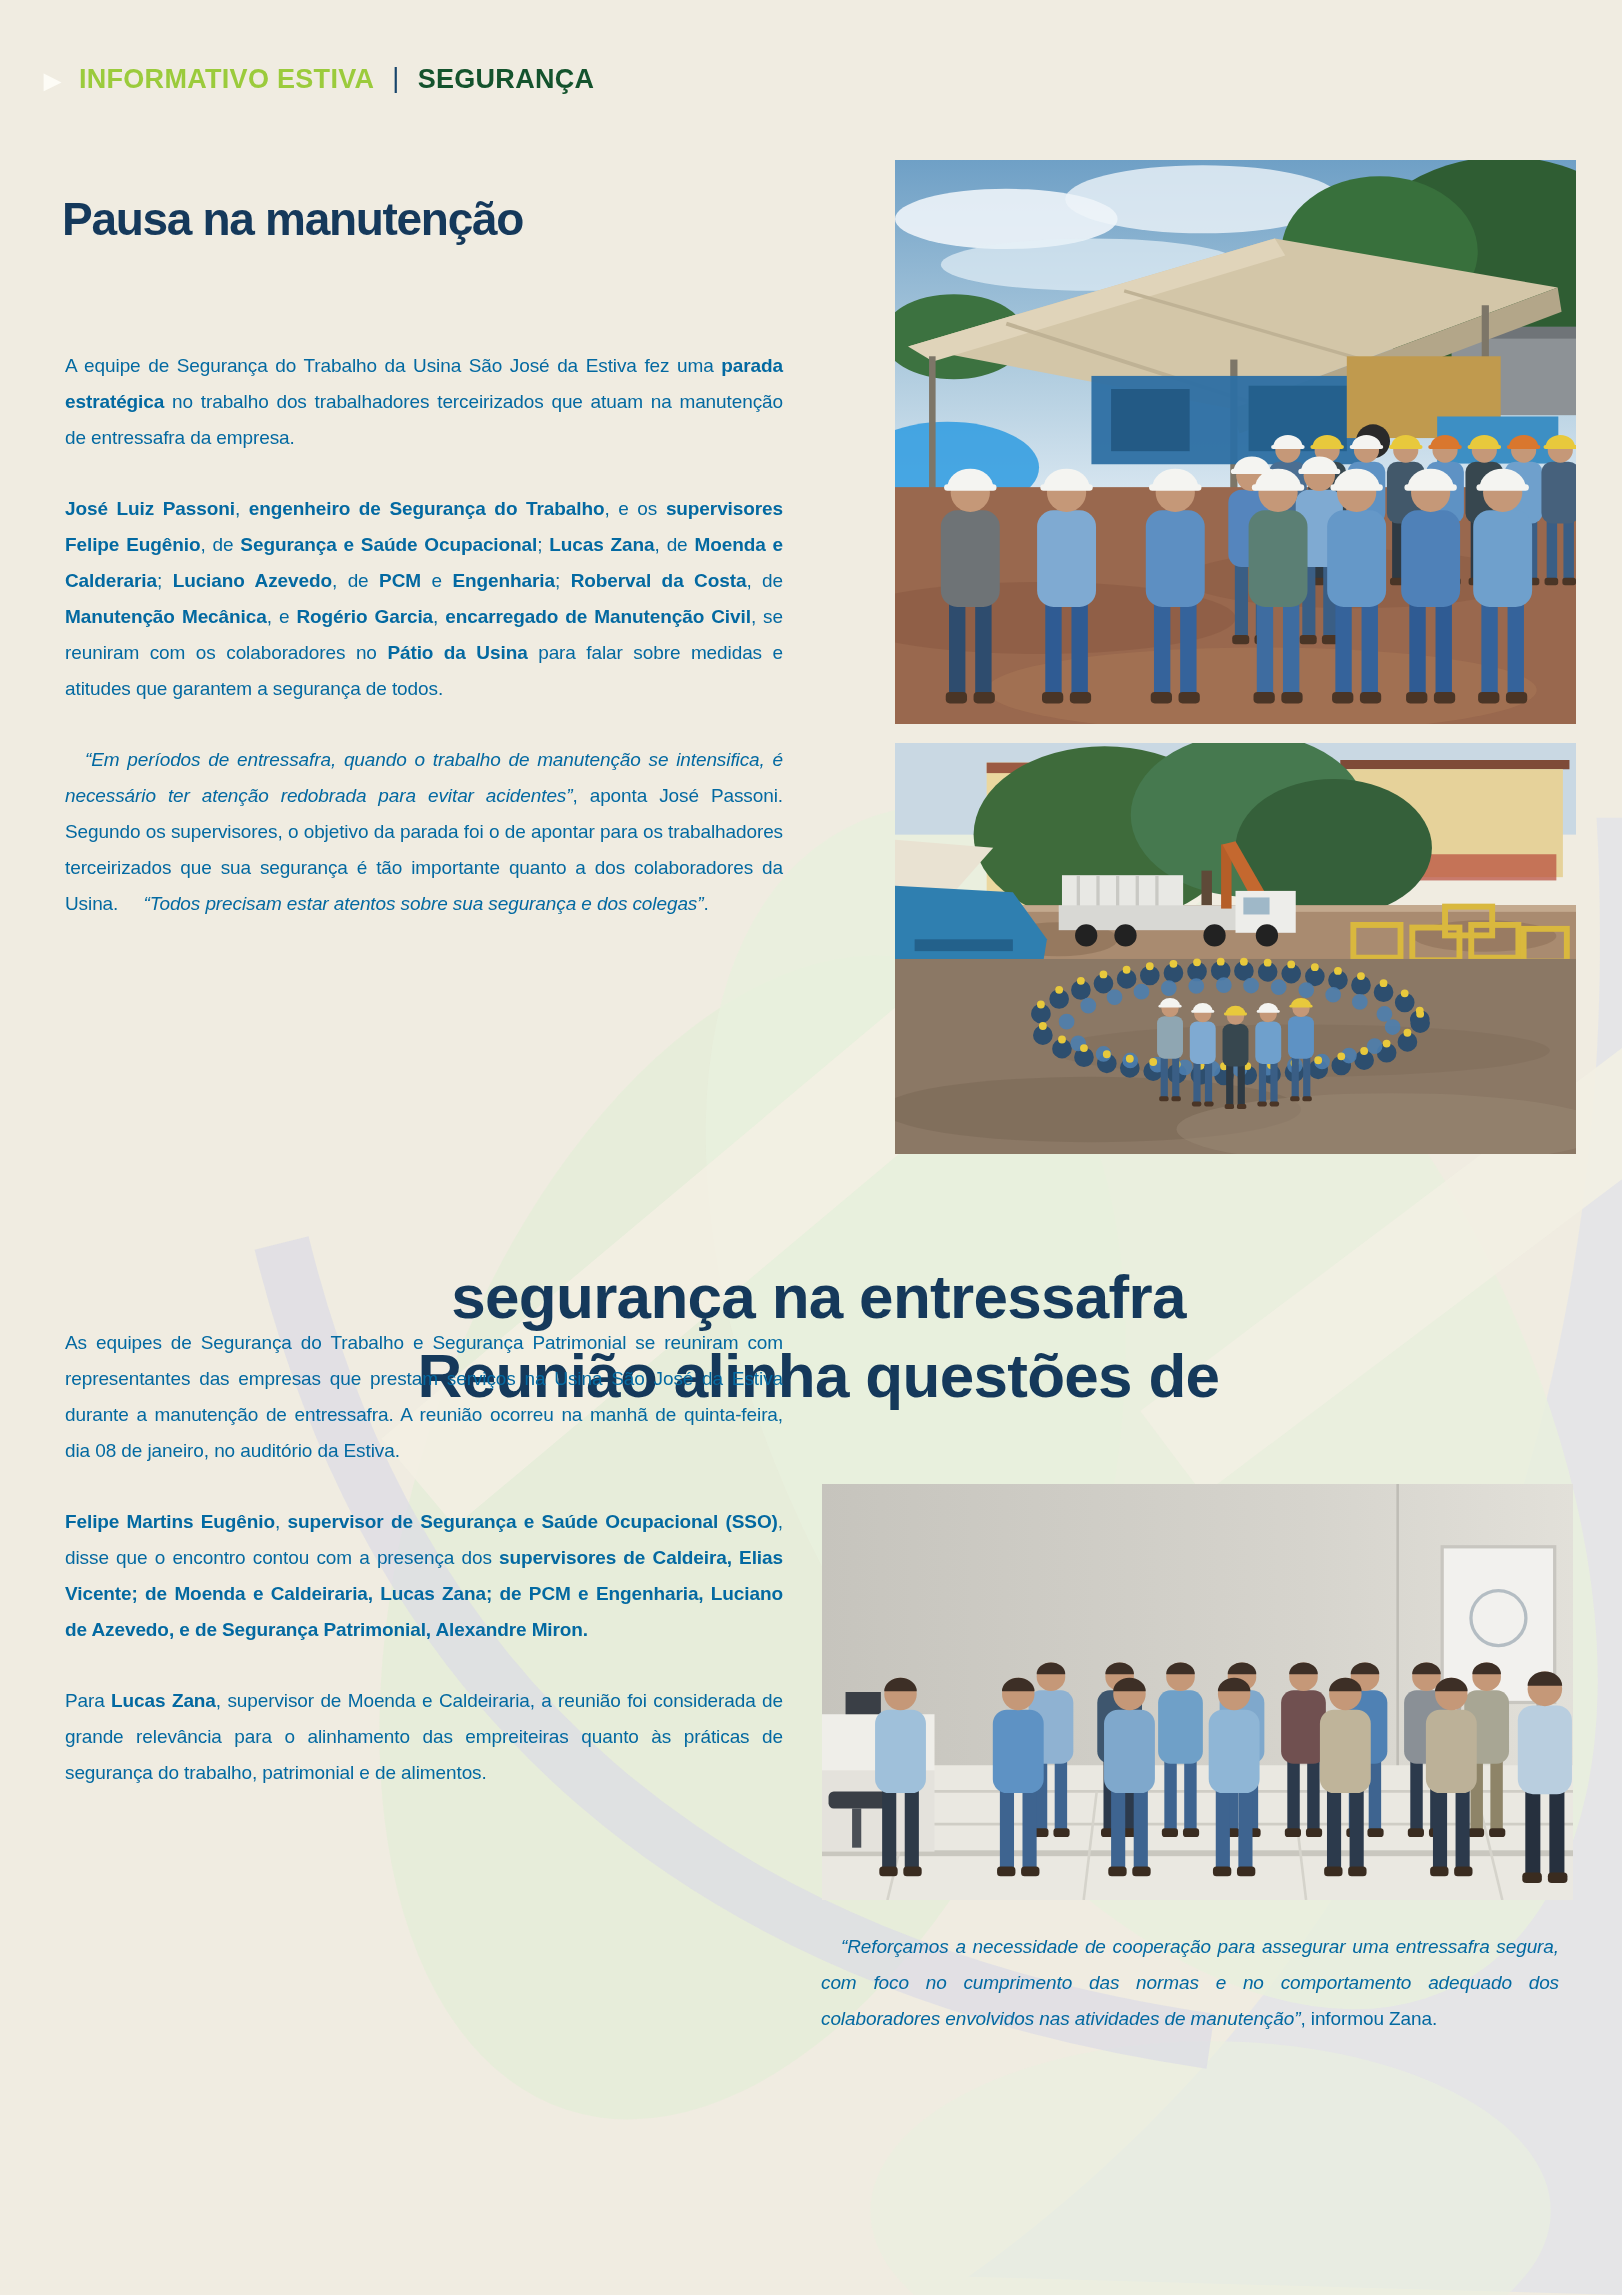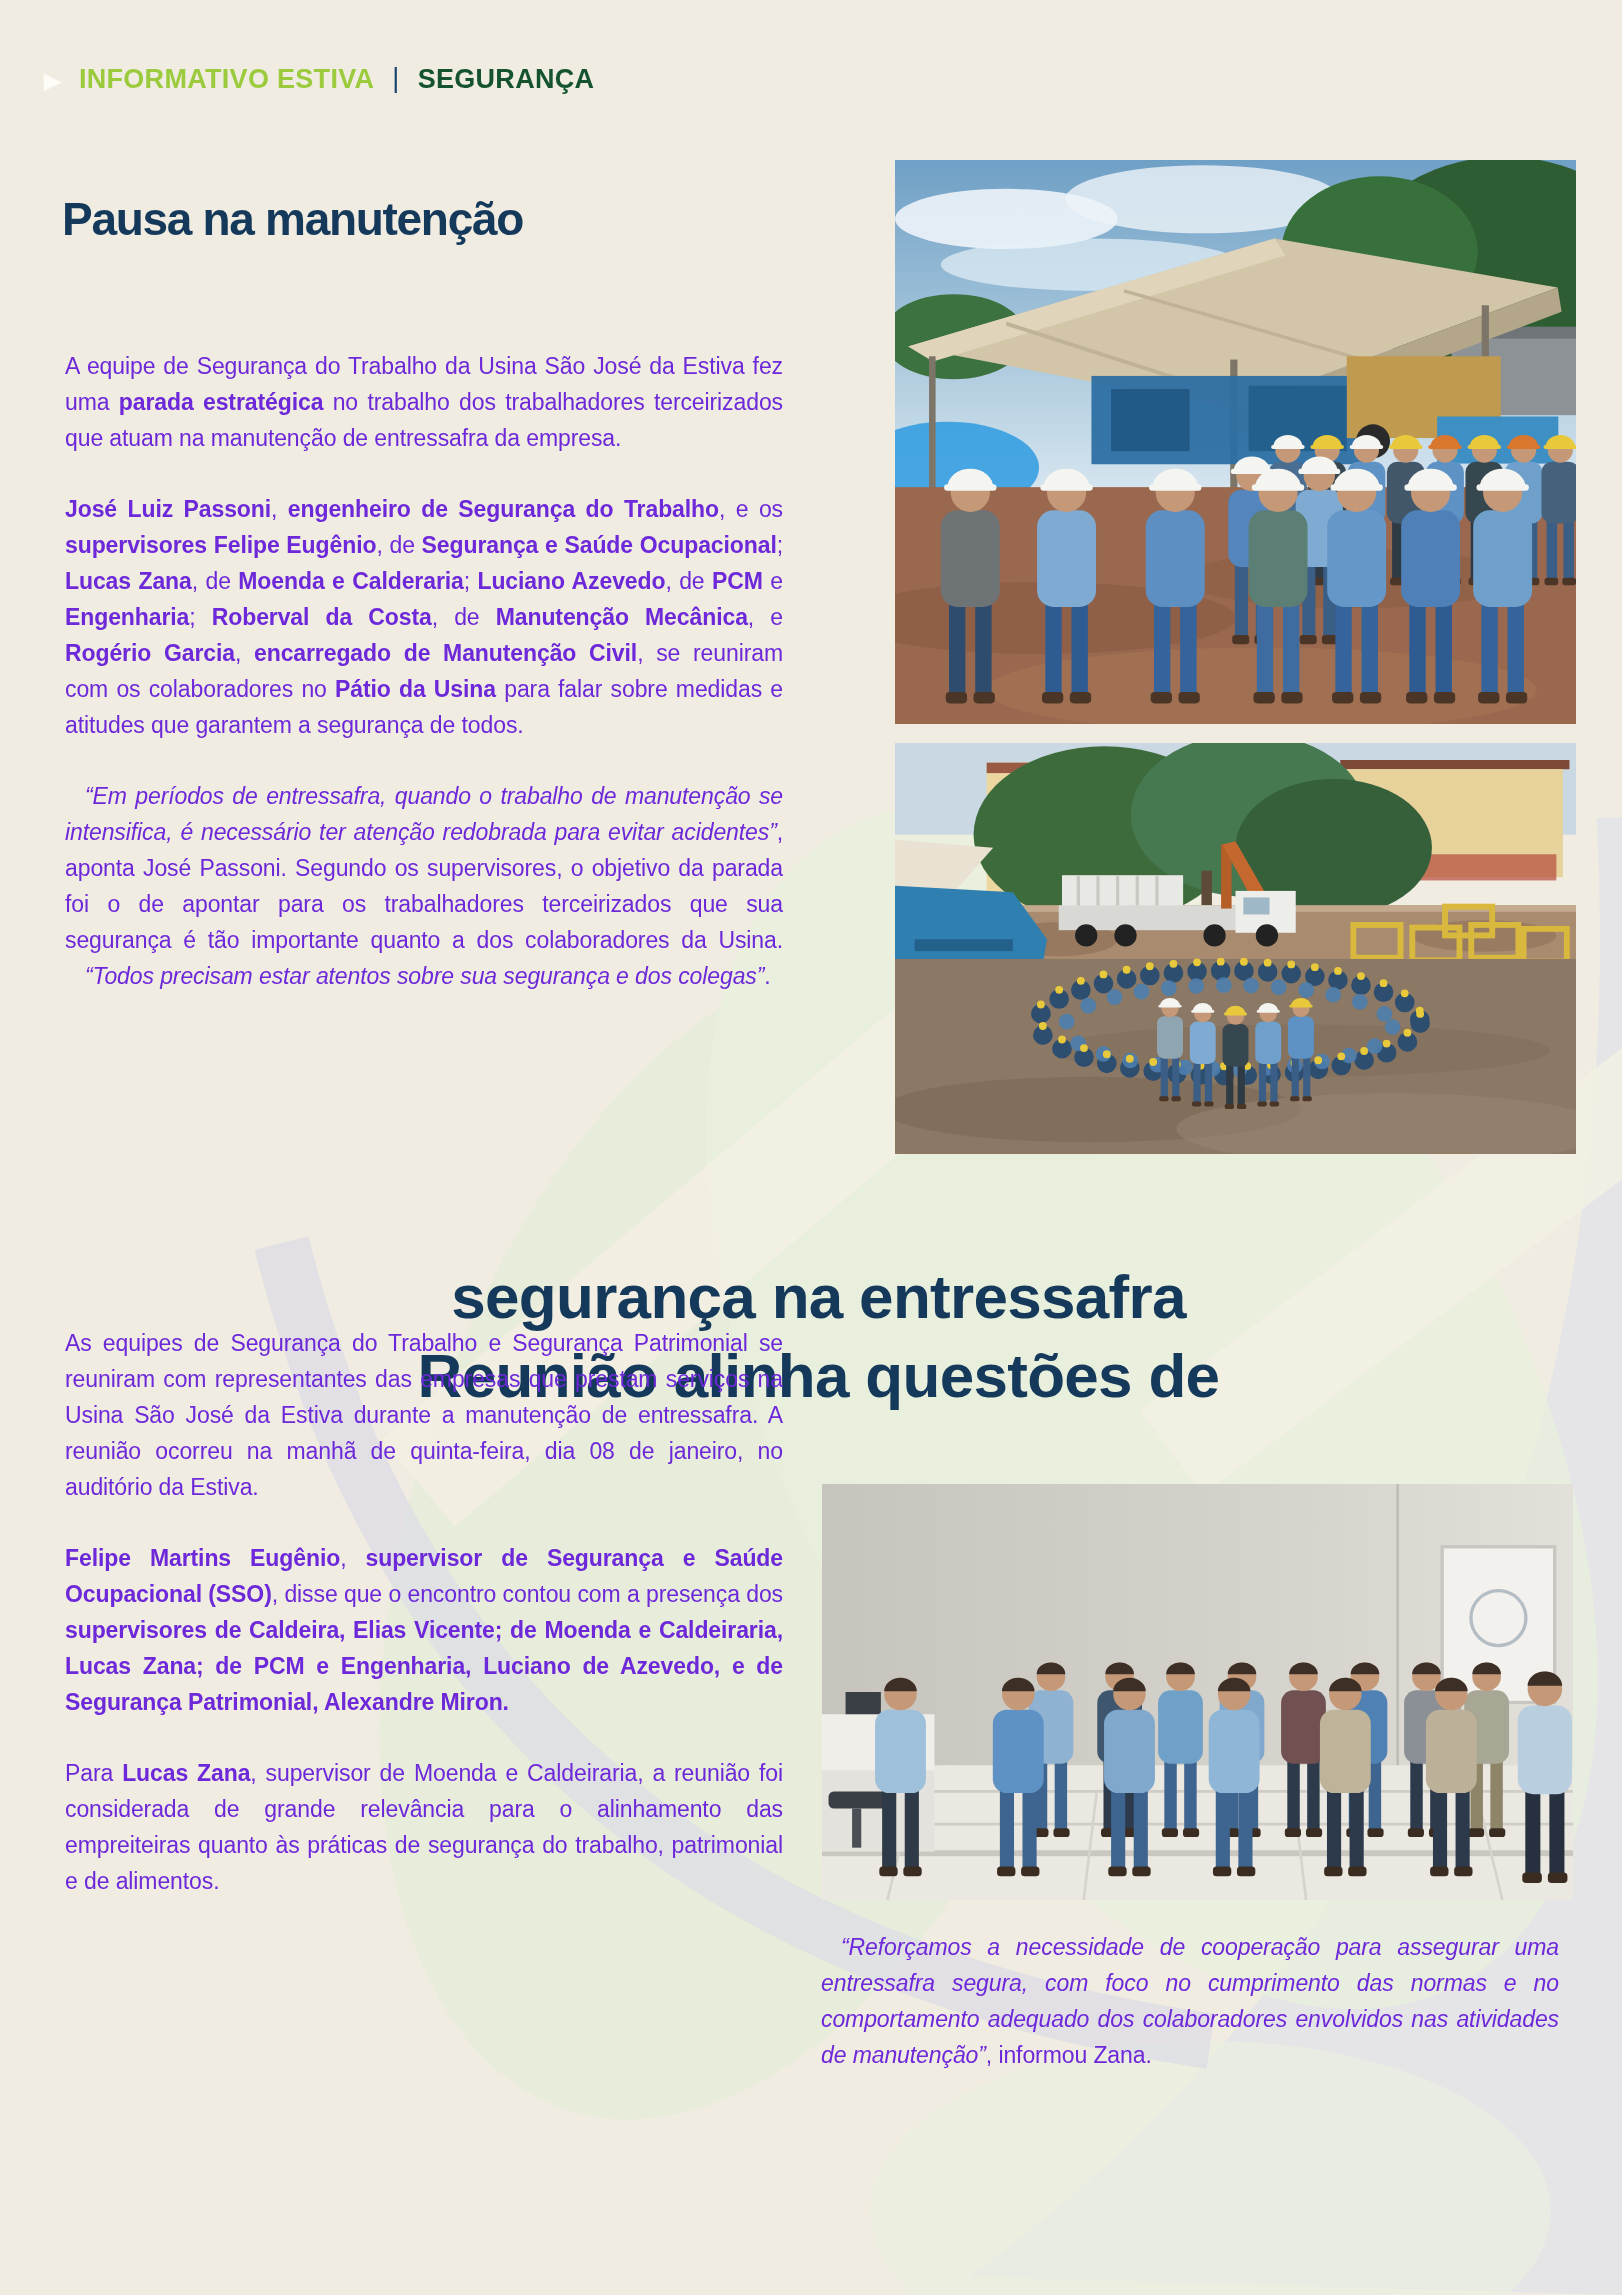--- a/index.html
+++ b/index.html
@@ -18,21 +18,21 @@
   .kicker .bar{color:#17456B;font-weight:400;transform:translateY(-1.3px);}
   .kicker .sect{color:#14532d;font-weight:600;}
 
   
   .h1{position:absolute;left:62px;top:151px;width:824px;
       font-size:46px;line-height:74px;font-weight:700;color:#15395B;letter-spacing:-1.3px;}
   .h2{position:absolute;left:62px;top:1206px;width:1513px;text-align:center;
       font-size:62px;line-height:79px;font-weight:700;color:#15395B;letter-spacing:-0.7px;}
 
   
-  .bodytext{font-size:23px;line-height:36px;text-align:justify;letter-spacing:-0.1px;color:#6d28d9;}
+  .bodytext{font-size:19px;line-height:36px;text-align:justify;letter-spacing:-0.1px;color:#0369a1;}
   .bodytext p{margin:0 0 35px 0;}
   .bodytext p:last-child{margin-bottom:0;}
   .b{font-weight:700;}
   .i{font-style:italic;margin-left:20px;}
 
   .col-a1{position:absolute;left:65px;top:348px;width:718px;}
   .col-a2{position:absolute;left:65px;top:1325px;width:718px;}
   .quote-right{position:absolute;left:821px;top:1929px;width:738px;}
 
   

